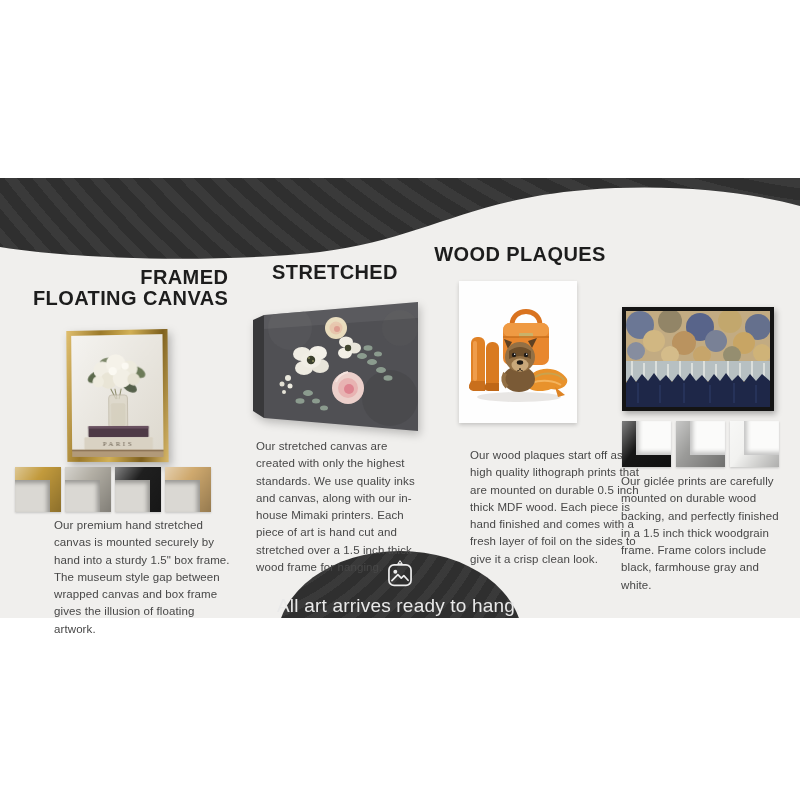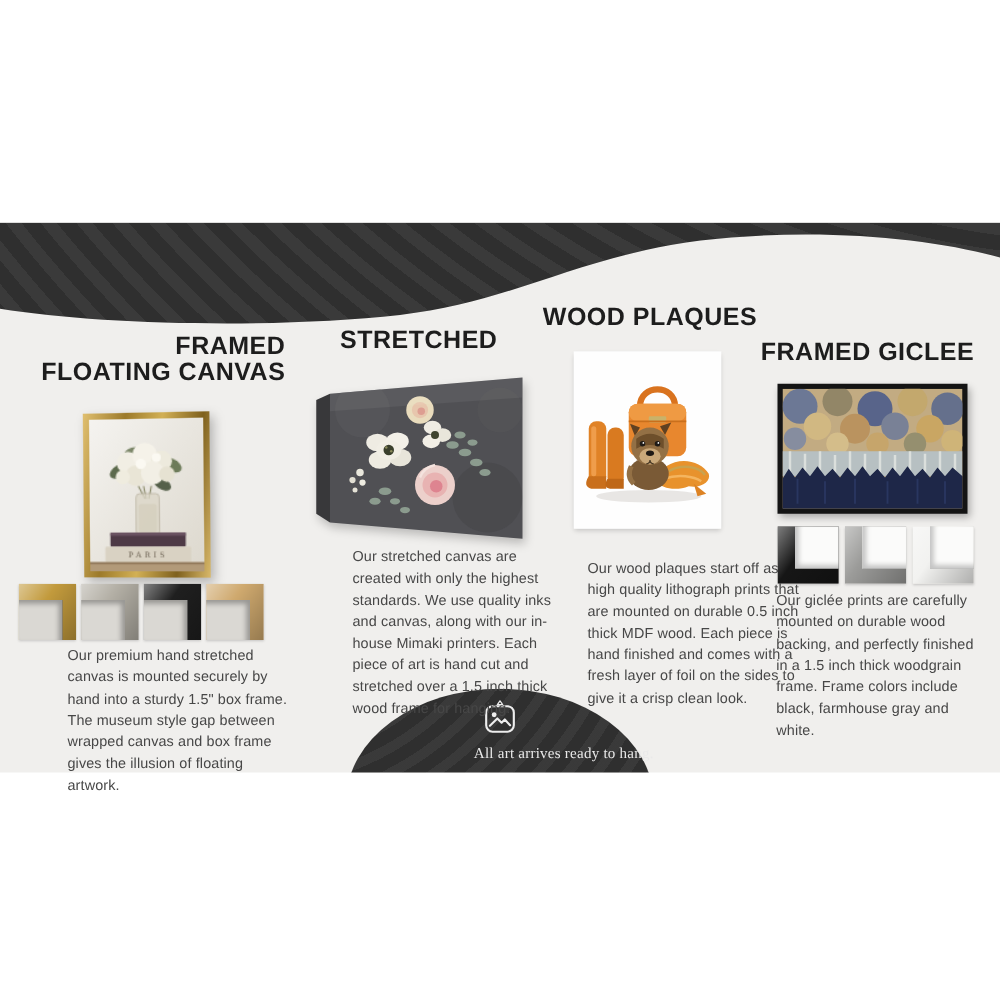--- a/index.html
+++ b/index.html
@@ -68,22 +68,22 @@
              box-shadow:inset -3px 3px 4px rgba(0,0,0,0.3);}
   .sw4 .sw-canvas{left:14px;top:0;right:0;bottom:12px;background:#fbfbfa;
              box-shadow:inset 3px -3px 4px rgba(0,0,0,0.22);}
 
   
   .footer-oval{position:absolute;left:277px;top:373px;width:246px;height:180px;border-radius:50%;
                background-color:#2e2e2e;
                background-image:repeating-radial-gradient(circle at -30% -80%,
                   rgba(255,255,255,0.05) 0 8px, rgba(255,255,255,0) 8px 18px);}
   .hang-icon{position:absolute;left:106px;top:8px;width:34px;height:34px;}
-  .footer-msg{position:absolute;left:0;top:44px;width:100%;text-align:right;
-              font-size:12px;letter-spacing:0.2px;color:#e9e9e9;font-family:Liberation Serif, serif;}
+  .footer-msg{position:absolute;left:0;top:44px;width:100%;text-align:left;
+              font-size:19px;letter-spacing:0.2px;color:#e9e9e9;}
 </style>
 </head>
 <body>
 
 <div id="stage">
 
   <div class="content-panel" style="background-color: rgb(240, 239, 237);">
 
     <div class="footer-oval" style="background-color: rgb(47, 47, 47);">
       <svg class="hang-icon" viewBox="0 0 40 40">
@@ -230,21 +230,21 @@
         <circle cx="38" cy="80" r="3" fill="#e9e7dc"></circle>
           <circle cx="32" cy="86" r="2.5" fill="#e2dfd3"></circle>
         <circle cx="40" cy="88" r="2.5" fill="#eeece1"></circle>
           <circle cx="34" cy="94" r="2" fill="#e6e3d7"></circle>
 
         <polygon points="14,17 168,4 168,20 14,31" fill="#ffffff" opacity="0.06"></polygon>
       </g>
     </svg>
   </div>
 
-  <p class="para para2" style="color: rgb(71, 71, 71); margin-left: 26px;">Our stretched canvas are created with only the highest standards. We use quality inks and canvas, along with our in-house Mimaki printers. Each piece of art is hand cut and stretched over a 1.5 inch thick wood frame for hanging.</p>
+  <p class="para para2" style="color: rgb(71, 71, 71);">Our stretched canvas are created with only the highest standards. We use quality inks and canvas, along with our in-house Mimaki printers. Each piece of art is hand cut and stretched over a 1.5 inch thick wood frame for hanging.</p>
 
   <h2 class="hd hd3" style="color: rgb(29, 29, 29);">
     <span class="hl">WOOD PLAQUES</span>
   </h2>
 
   <div class="hero3" aria-label="yorkie-dog-with-orange-handbag-boots-and-scarf-wood-plaque">
     <svg viewBox="0 0 118 142">
       <rect x="0" y="0" width="118" height="142" fill="#fefefe"></rect>
       <ellipse cx="60" cy="116" rx="42" ry="5" fill="#e2e0dd" opacity="0.8"></ellipse>
 
@@ -276,23 +276,20 @@
       <circle cx="67" cy="74" r="2.2" fill="#1e1a16"></circle>
       <circle cx="55.7" cy="73.3" r="0.7" fill="#fff"></circle>
       <circle cx="67.7" cy="73.3" r="0.7" fill="#fff"></circle>
       <path d="M61 87 q0 3 3 3 M61 87 q0 3 -3 3" stroke="#4a3a26" stroke-width="1" fill="none"></path>
       <path d="M46 92 q-4 8 2 14" stroke="#937045" stroke-width="4" fill="none"></path>
     </svg>
   </div>
 
   <p class="para para3" style="color: rgb(71, 71, 71);">Our wood plaques start off as high quality lithograph prints that are mounted on durable 0.5 inch thick MDF wood. Each piece is hand finished and comes with a fresh layer of foil on the sides to give it a crisp clean look.</p>
 
-  <h2 class="hd hd4" style="color: rgb(29, 29, 29);">
-    <span class="hl">FRAMED GICLEE</span>
-  </h2>
 
   <div class="hero4" aria-label="abstract-blue-and-gold-landscape-giclee-in-black-frame">
     <svg viewBox="0 0 144 96" preserveAspectRatio="none">
       <rect x="0" y="0" width="144" height="96" fill="#c2ab82"></rect>
       <g opacity="0.85">
         <circle cx="14" cy="14" r="14" fill="#5d6f99"></circle>
         <circle cx="44" cy="10" r="12" fill="#8a7f63"></circle>
         <circle cx="74" cy="16" r="14" fill="#46588c"></circle>
         <circle cx="104" cy="10" r="12" fill="#c3a76a"></circle>
         <circle cx="132" cy="16" r="13" fill="#55668f"></circle>

